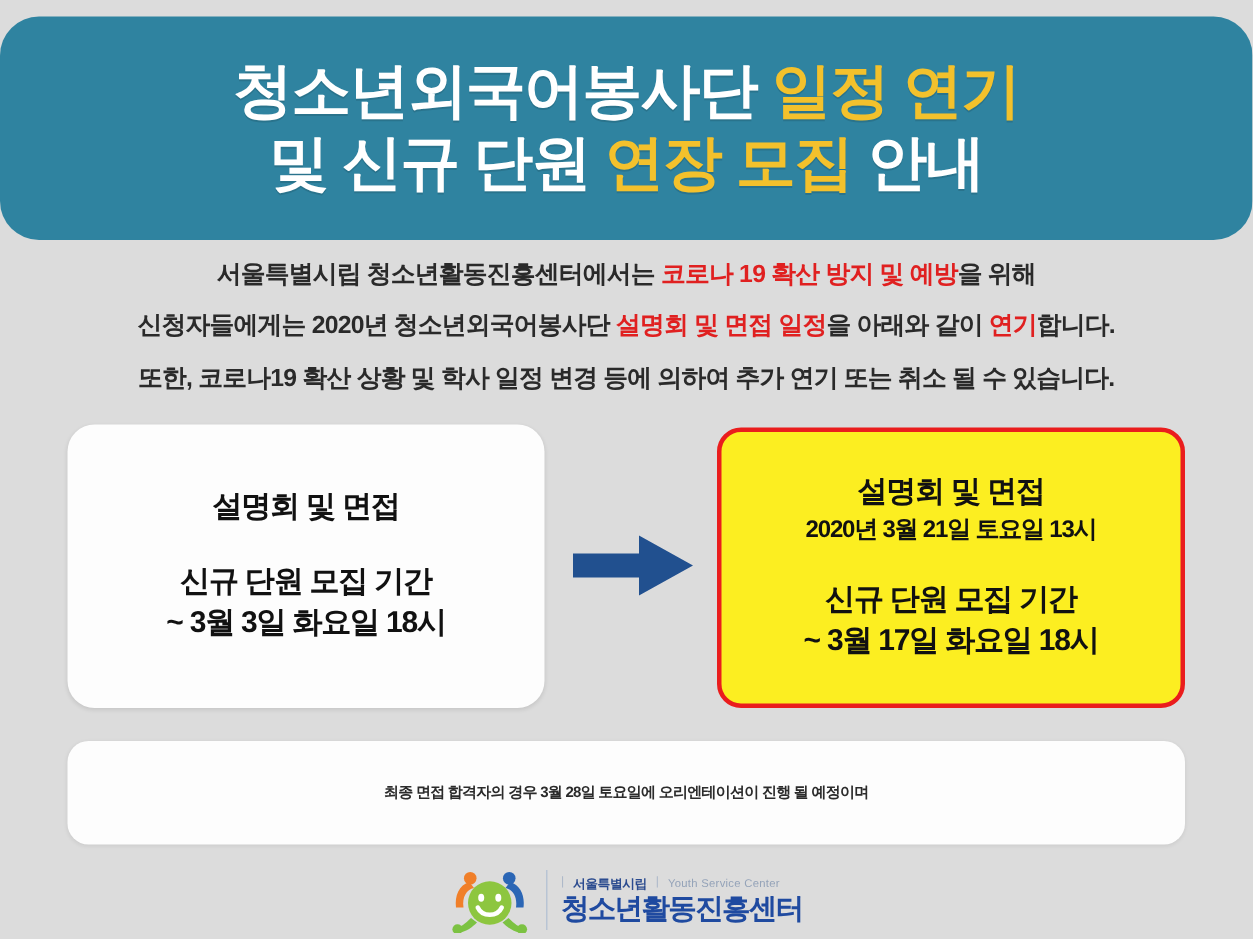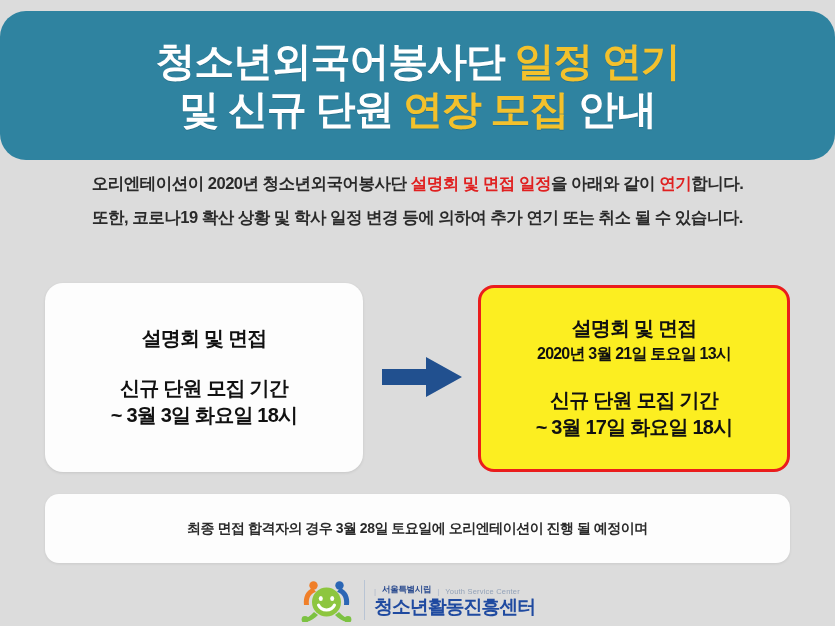--- a/index.html
+++ b/index.html
@@ -141,21 +141,21 @@
     border-radius: 14px;
     box-shadow: 0 1px 3px rgba(0,0,0,0.08);
     display: flex;
     flex-direction: column;
     align-items: center;
     justify-content: center;
     box-sizing: border-box;
   }
   .notice-line {
     color: #2b2b2b;
-    font-size: 14px;
+    font-size: 10px;
     font-weight: 700;
     line-height: 1.55;
     letter-spacing: -0.5px;
     white-space: nowrap;
     text-align: center;
   }
 
   
   .logo-wrap {
     position: absolute;
@@ -176,21 +176,21 @@
   .logo-text {
     display: flex;
     flex-direction: column;
     justify-content: center;
     border-left: 1px solid #b8c4d4;
     padding-left: 9px;
     height: 40px;
   }
   .logo-top {
     display: flex;
-    align-items: flex-end;
+    align-items: flex-start;
     gap: 6px;
     margin-bottom: 1px;
   }
   .logo-kr-small {
     color: #2b4b8f;
     font-size: 8.5px;
     font-weight: 700;
     letter-spacing: -0.3px;
     white-space: nowrap;
   }
@@ -224,21 +224,24 @@
     <div class="header-line">
       <span>청소년외국어봉사단</span><span>&nbsp;</span><span class="hl-accent">일정 연기</span>
     </div>
     <div class="header-line">
       <span>및 신규 단원</span><span>&nbsp;</span><span class="hl-accent">연장 모집</span><span>&nbsp;</span><span>안내</span>
     </div>
   </div>
 
   <div class="intro">
     <div class="intro-line">
-      <span>오리엔테이션이 2020년 청소년외국어봉사단</span><span>&nbsp;</span><span class="em-red">설명회 및 면접 일정</span><span>을 아래와 같이</span><span>&nbsp;</span><span class="em-red">연기</span><span>합니다.</span>
+      <span>서울특별시립 청소년활동진흥센터에서는</span><span>&nbsp;</span><span class="em-red">코로나 19 확산 방지 및 예방</span><span>을 위해</span>
+    </div>
+    <div class="intro-line">
+      <span>신청자들에게는 2020년 청소년외국어봉사단</span><span>&nbsp;</span><span class="em-red">설명회 및 면접 일정</span><span>을 아래와 같이</span><span>&nbsp;</span><span class="em-red">연기</span><span>합니다.</span>
     </div>
     <div class="intro-line">또한, 코로나19 확산 상황 및 학사 일정 변경 등에 의하여 추가 연기 또는 취소 될 수 있습니다.</div>
   </div>
 
   <div class="box-old">
     <div class="box-row">설명회 및 면접</div>
     <div class="row-gap"></div>
     <div class="box-row">신규 단원 모집 기간</div>
     <div class="box-row">~ 3월 3일 화요일 18시</div>
   </div>

